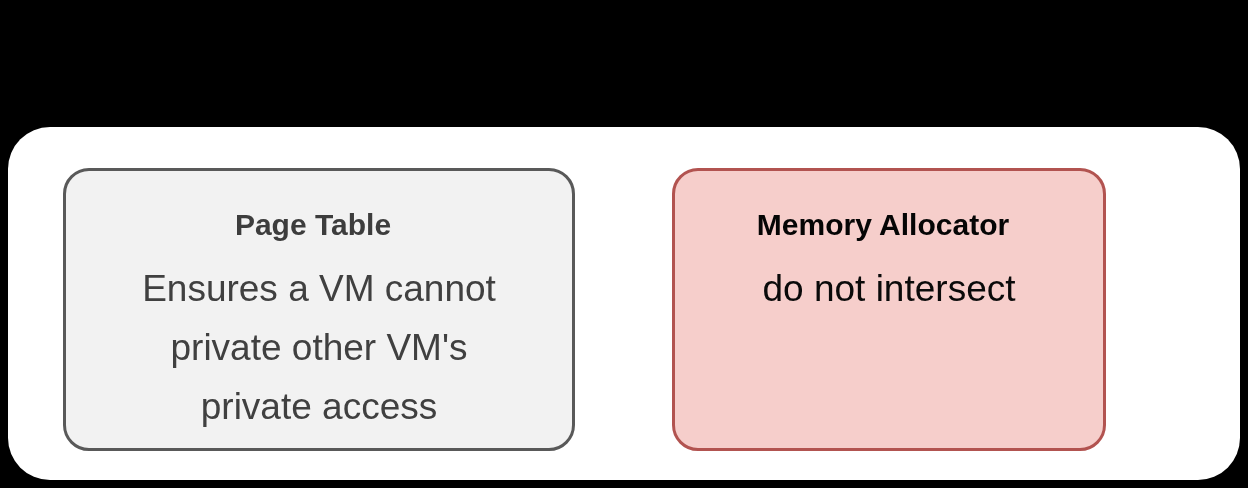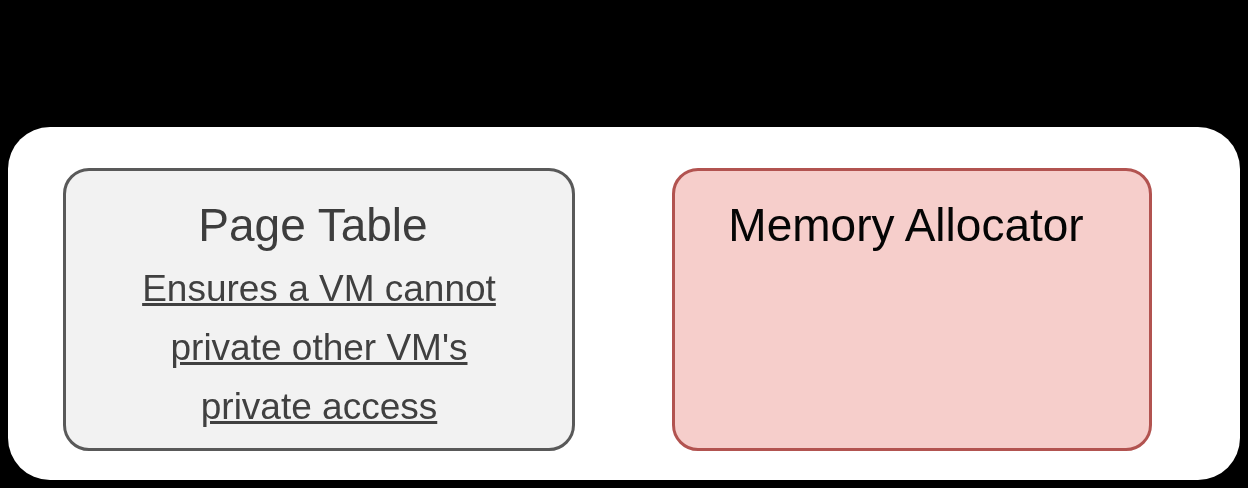--- a/index.html
+++ b/index.html
@@ -36,50 +36,51 @@
     padding-top: 26px;
   }
   .box-left {
     left: 55px;
     width: 512px;
     background: #f2f2f2;
     border: 3px solid #595959;
   }
   .box-right {
     left: 664px;
-    width: 480px;
+    width: 434px;
     background: #f6cecb;
     border: 3px solid #b25350;
   }
   .box-title {
-    font-size: 46px;
-    font-weight: normal;
+    font-size: 30px;
+    font-weight: bold;
     line-height: 56px;
     margin: 0 12px 6px 0;
   }
   .box-left .box-title { color: #3d3d3d; }
   .box-right .box-title { color: #050505; }
   .box-line {
     font-size: 37px;
     line-height: 59px;
   }
-  .box-left .box-line { color: #404040; text-decoration: underline; }
+  .box-left .box-line { color: #404040; }
   .box-right .box-line { color: #0a0a0a; }
 </style>
 </head>
 <body>
 
 <div class="stage">
   <div class="panel">
 
     <div class="concept-box box-left">
       <div class="box-title">Page Table</div>
       <div class="box-line">Ensures a VM cannot</div>
       <div class="box-line">private other VM's</div>
       <div class="box-line">private access</div>
     </div>
 
     <div class="concept-box box-right">
       <div class="box-title">Memory Allocator</div>
+      <div class="box-line">do not intersect</div>
     </div>
 
   </div>
 </div>
 
 </body></html>

